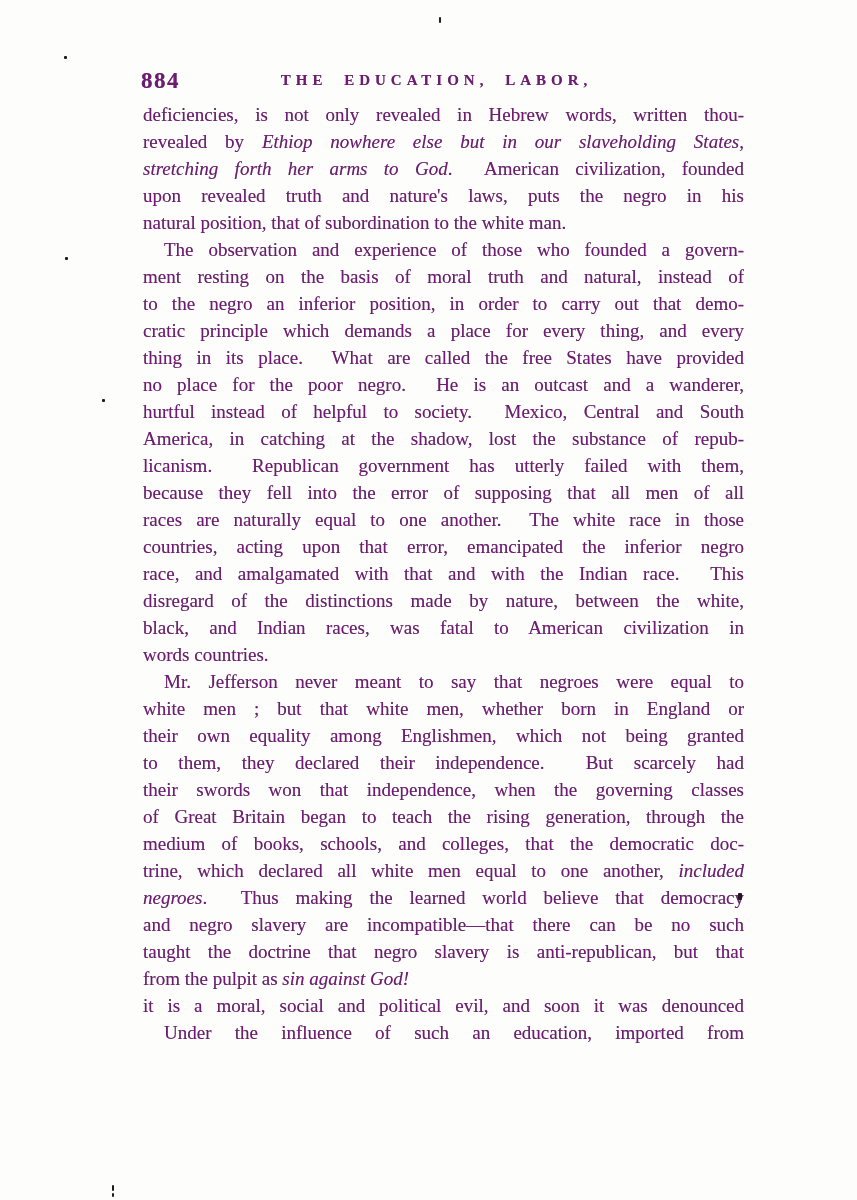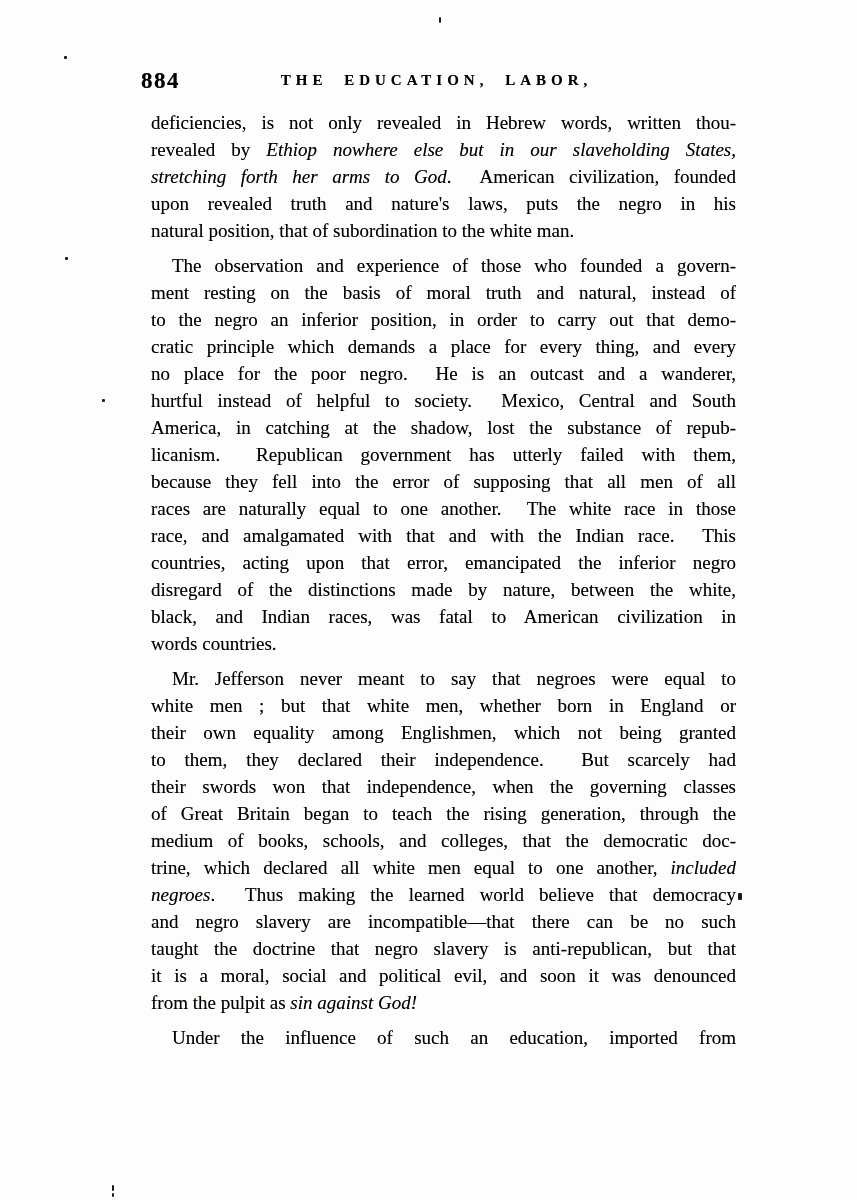--- a/index.html
+++ b/index.html
@@ -7,21 +7,21 @@
     padding: 0;
     background: #ffffff;
   }
   .scan-page {
     position: relative;
     width: 857px;
     height: 1200px;
     background: #fdfdfb;
     overflow: hidden;
     font-family: "Liberation Serif", "DejaVu Serif", serif;
-    color: #000000;
+    color: #701a75;
   }
   .page-number {
     position: absolute;
     left: 141px;
     top: 68px;
     font-size: 23px;
     font-weight: 600;
     letter-spacing: 1.5px;
     text-shadow: 0 0 0.6px rgba(20,20,20,0.55);
   }
@@ -39,21 +39,21 @@
   }
   .body-text {
     position: absolute;
     left: 143px;
     top: 101px;
     width: 601px;
     font-size: 19px;
     line-height: 27px;
     text-shadow: 0 0 0.6px rgba(20,20,20,0.45);
   }
-  .paragraph { margin: 8px; }
+  .paragraph { margin: 0; }
   .line {
     height: 27px;
     overflow: hidden;
     text-align: justify;
     text-align-last: justify;
   }
   .line.indent { text-indent: 21px; }
   .line.last { text-align-last: left; }
   .line em { font-style: italic; }
   .scan-mark {
@@ -74,46 +74,47 @@
         <div class="line"><span>revealed by </span><em>Ethiop nowhere else but in our slaveholding States,</em></div>
         <div class="line"><em>stretching forth her arms to God</em><span>.&nbsp; American civilization, founded</span></div>
         <div class="line"><span>upon revealed truth and nature's laws, puts the negro in his</span></div>
         <div class="line last"><span>natural position, that of subordination to the white man.</span></div>
       </div>
       <div class="paragraph">
         <div class="line indent"><span>The observation and experience of those who founded a govern-</span></div>
         <div class="line"><span>ment resting on the basis of moral truth and natural, instead of</span></div>
         <div class="line"><span>to the negro an inferior position, in order to carry out that demo-</span></div>
         <div class="line"><span>cratic principle which demands a place for every thing, and every</span></div>
+        <div class="line"><span>thing in its place.&nbsp; What are called the free States have provided</span></div>
         <div class="line"><span>no place for the poor negro.&nbsp; He is an outcast and a wanderer,</span></div>
         <div class="line"><span>hurtful instead of helpful to society.&nbsp; Mexico, Central and South</span></div>
         <div class="line"><span>America, in catching at the shadow, lost the substance of repub-</span></div>
         <div class="line"><span>licanism.&nbsp; Republican government has utterly failed with them,</span></div>
         <div class="line"><span>because they fell into the error of supposing that all men of all</span></div>
         <div class="line"><span>races are naturally equal to one another.&nbsp; The white race in those</span></div>
+        <div class="line"><span>countries, acting upon that error, emancipated the inferior negro</span></div>
         <div class="line"><span>race, and amalgamated with that and with the Indian race.&nbsp; This</span></div>
-        <div class="line"><span>countries, acting upon that error, emancipated the inferior negro</span></div>
         <div class="line"><span>disregard of the distinctions made by nature, between the white,</span></div>
         <div class="line"><span>black, and Indian races, was fatal to American civilization in</span></div>
         <div class="line last"><span>words countries.</span></div>
       </div>
       <div class="paragraph">
         <div class="line indent"><span>Mr. Jefferson never meant to say that negroes were equal to</span></div>
         <div class="line"><span>white men ; but that white men, whether born in England or</span></div>
         <div class="line"><span>their own equality among Englishmen, which not being granted</span></div>
         <div class="line"><span>to them, they declared their independence.&nbsp; But scarcely had</span></div>
         <div class="line"><span>their swords won that independence, when the governing classes</span></div>
         <div class="line"><span>of Great Britain began to teach the rising generation, through the</span></div>
         <div class="line"><span>medium of books, schools, and colleges, that the democratic doc-</span></div>
         <div class="line"><span>trine, which declared all white men equal to one another, </span><em>included</em></div>
         <div class="line"><em>negroes</em><span>.&nbsp; Thus making the learned world believe that democracy</span></div>
         <div class="line"><span>and negro slavery are incompatible—that there can be no such</span></div>
         <div class="line"><span>taught the doctrine that negro slavery is anti-republican, but that</span></div>
+        <div class="line last"><span>from the pulpit as </span><em>sin against God!</em></div>
         <div class="line"><span>it is a moral, social and political evil, and soon it was denounced</span></div>
-        <div class="line last"><span>from the pulpit as </span><em>sin against God!</em></div>
       </div>
       <div class="paragraph">
         <div class="line indent"><span>Under the influence of such an education, imported from</span></div>
       </div>
     </div>
 <div class="scan-mark" style="left: 64px; top: 56px; width: 3px; height: 3px;"></div>
     <div class="scan-mark" style="left: 439px; top: 17px; width: 2px; height: 6px;"></div>
     <div class="scan-mark" style="left: 65px; top: 257px; width: 3px; height: 3px;"></div>
     <div class="scan-mark" style="left: 102px; top: 399px; width: 3px; height: 3px;"></div>
     <div class="scan-mark" style="left: 738px; top: 893px; width: 4px; height: 7px;"></div>

